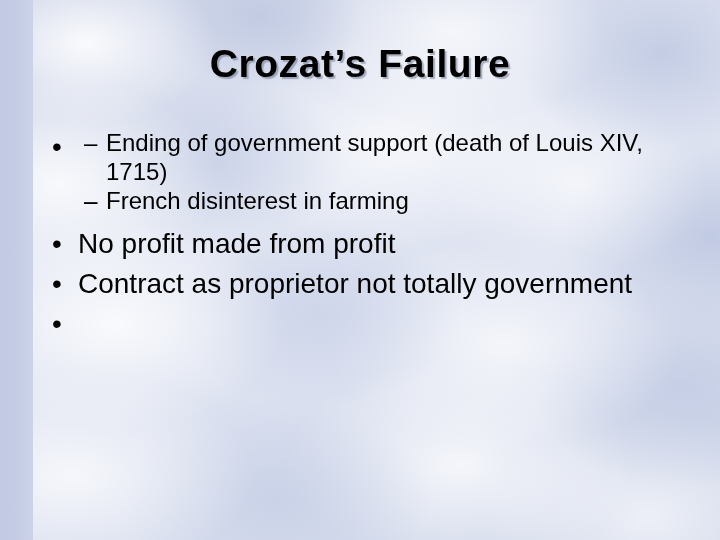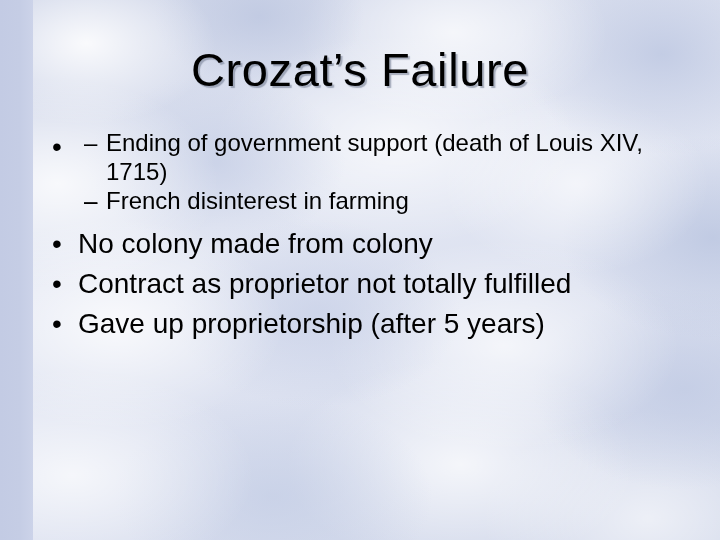--- a/index.html
+++ b/index.html
@@ -43,22 +43,22 @@
     width: 33px;
     height: 540px;
     background: linear-gradient(90deg, #c3cbe4 0%, #c5cde5 60%, #ccd3e9 100%);
   }
   #title {
     position: absolute;
     left: 0;
     top: 42px;
     width: 720px;
     text-align: center;
-    font-size: 47px;
-    font-weight: normal;
+    font-size: 39px;
+    font-weight: bold;
     color: #000000;
     letter-spacing: 0.6px;
     text-shadow: 2px 2px 1px rgba(110,118,140,0.55);
     white-space: nowrap;
   }
   #body {
     position: absolute;
     left: 44px;
     top: 127px;
     width: 640px;
@@ -120,27 +120,26 @@
         <span class="marker">–</span>
       </div>
       <div class="lvl2">
         <span class="marker">–</span>
         <span>French disinterest in farming</span>
       </div>
     </div>
 
     <div class="lvl1 gap-after-subs">
       <span class="marker">•</span>
-      <span>No colony made from colony</span>
+      <span>No profit made from profit</span>
     </div>
 
     <div class="lvl1">
       <span class="marker">•</span>
-      <span>Contract as proprietor not totally fulfilled</span>
+      <span>Contract as proprietor not totally government</span>
     </div>
 
     <div class="lvl1">
       <span class="marker">•</span>
-      <span>Gave up proprietorship (after 5 years)</span>
     </div>
 
   </div>
 </div>
 
 </body></html>

